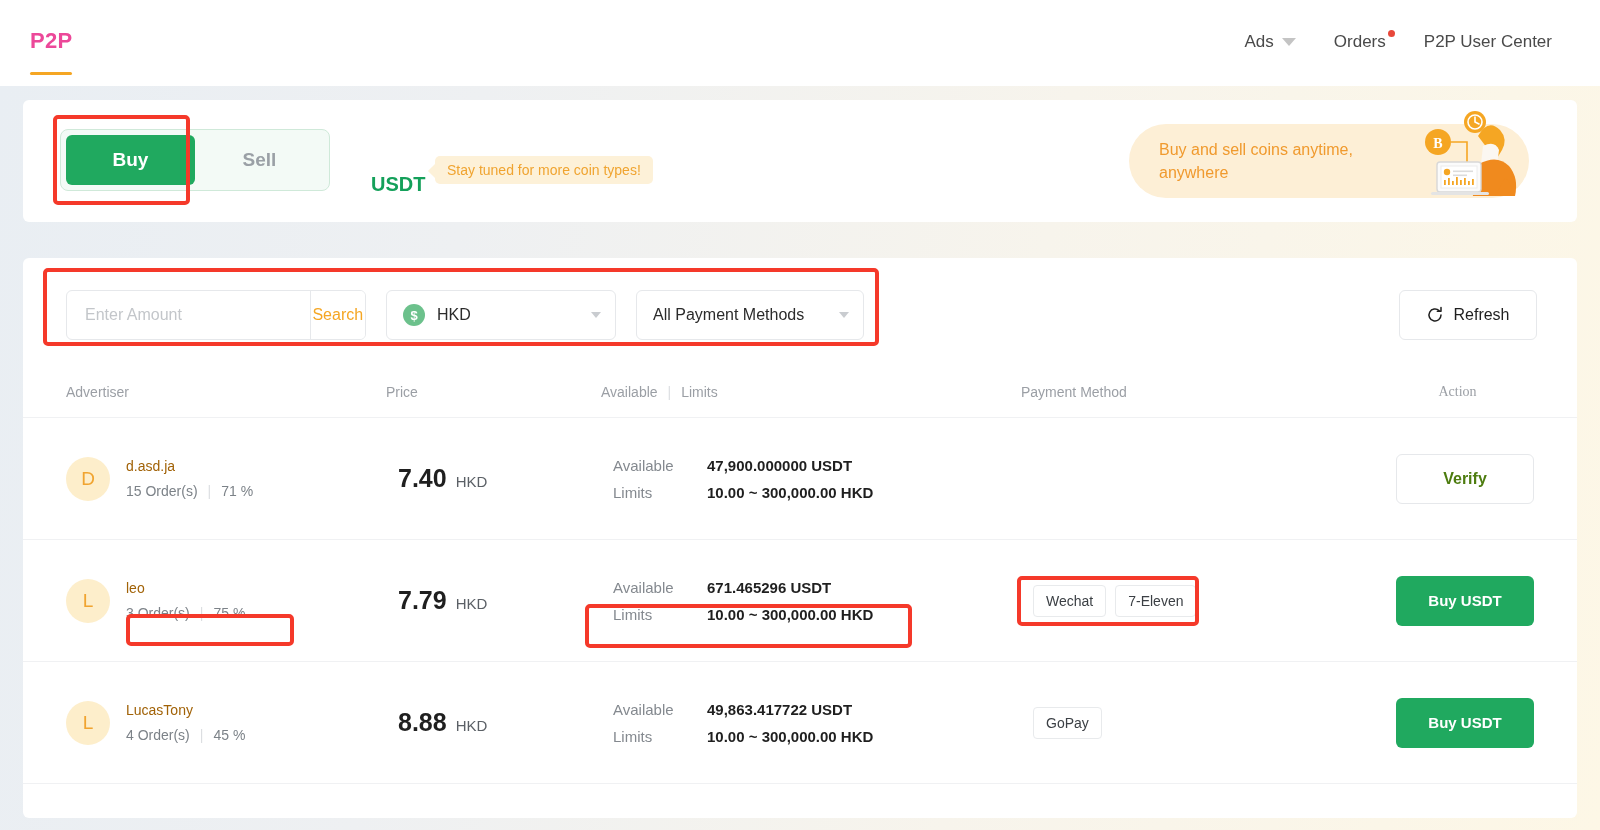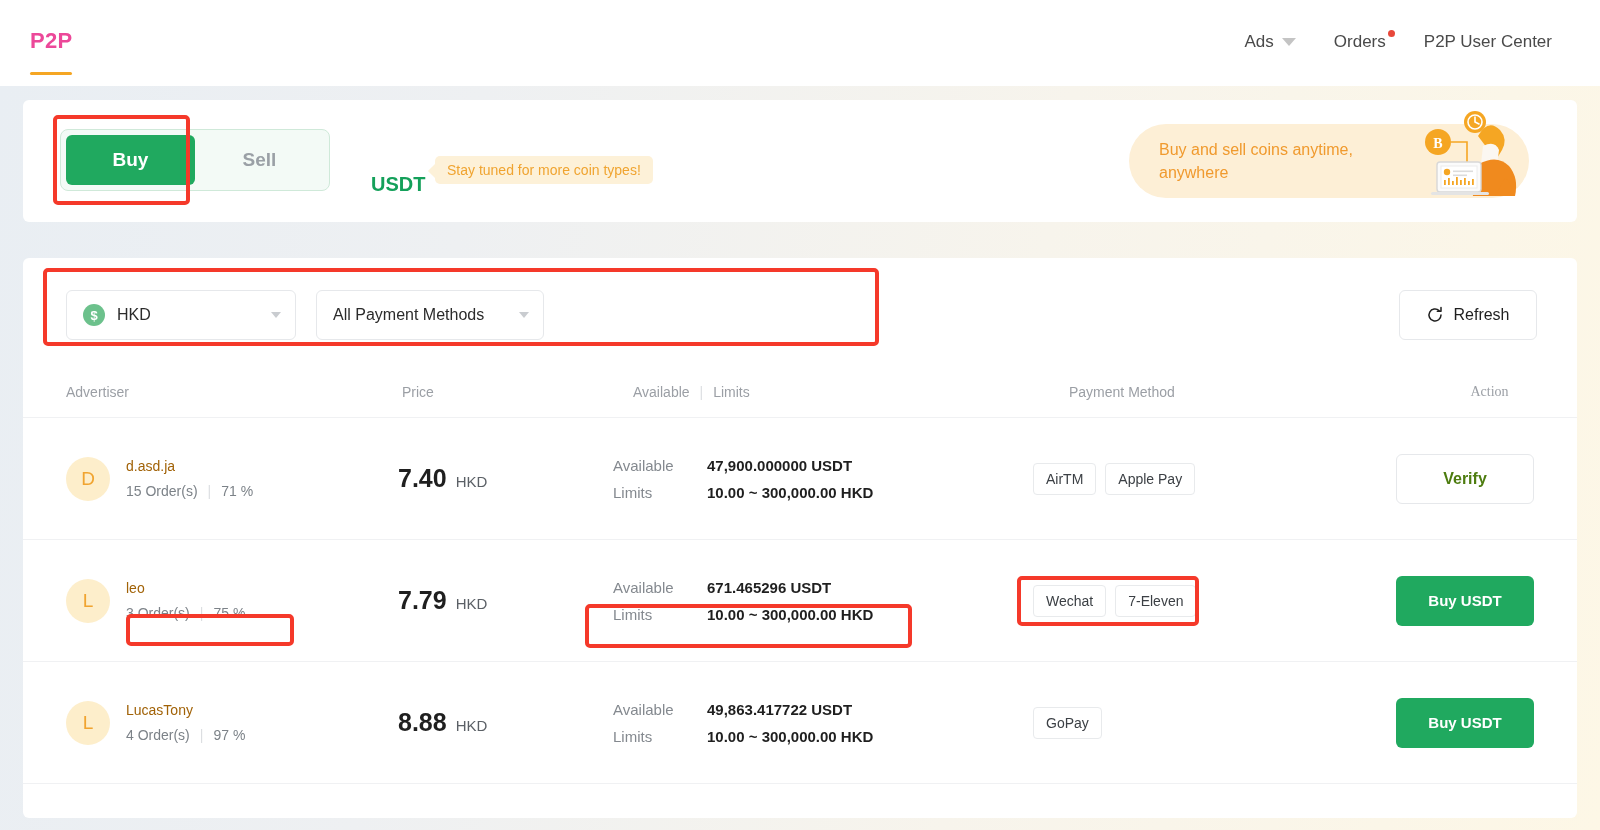--- a/index.html
+++ b/index.html
@@ -137,21 +137,20 @@
     display: flex; align-items: center; justify-content: center; gap: 9px;
     font-size: 16px; color: #1f1f1f; background: #fff; cursor: pointer;
   }
 
   
   .table { position: absolute; left: 0; top: 108px; width: 1554px; }
   .thead {
     display: flex; align-items: center; height: 52px;
     padding: 0 43px; color: #9b9fa5; font-size: 14px;
     border-bottom: 1px solid #f0f1f3;
-    gap: 16px;
   }
   .col-adv { width: 320px; }
   .col-price { width: 215px; }
   .col-avail { width: 420px; display: flex; align-items: center; gap: 10px; }
   .vsep { color: #dcdee1; }
   .col-pay { width: 360px; }
   .col-action { flex: 1; text-align: center; font-family: Liberation Serif, serif; }
 
   .trow {
     display: flex; align-items: center; height: 122px;
@@ -262,20 +261,25 @@
         </g>
         <rect x="56" y="86" width="58" height="3" rx="1.5" fill="#e4e4e4"></rect>
         <path d="M130 72 q10 8 4 18 l-14 0 z" fill="#f08a1e"></path>
       </svg>
     </div>
   </div>
 
   <div class="main-card">
 
     <div class="filters">
+      <div class="amount-box">
+        <input class="amount-input" type="text" placeholder="Enter Amount" style="">
+        <div class="amount-divider"></div>
+        <div class="search-btn">Search</div>
+      </div>
       <div class="select-box select-currency">
         <span class="coin-dot">$</span>
         <span class="select-value">HKD</span>
         <span class="caret-sm"></span>
       </div>
       <div class="select-box select-payment">
         <span class="select-value">All Payment Methods</span>
         <span class="caret-sm"></span>
       </div>
     </div>
@@ -320,24 +324,20 @@
     <div class="avail-cell">
       <div class="avail-line">
         <span class="avail-label">Available</span>
         <span class="avail-val">47,900.000000 USDT</span>
       </div>
       <div class="avail-line">
         <span class="avail-label">Limits</span>
         <span class="avail-val">10.00 ~ 300,000.00 HKD</span>
       </div>
     </div>
-    <div class="pay-cell">
-              <div class="pay-tag">AirTM</div>
-              <div class="pay-tag">Apple Pay</div>
-            </div>
     <div class="action-cell">
       <div class="btn-verify">Verify</div>
     </div>
           </div>
           <div class="trow">
     <div class="adv-cell">
       <div class="avatar">L</div>
       <div>
         <div class="adv-name">leo</div>
         <div class="adv-meta">
@@ -370,21 +370,21 @@
     </div>
           </div>
           <div class="trow">
     <div class="adv-cell">
       <div class="avatar">L</div>
       <div>
         <div class="adv-name">LucasTony</div>
         <div class="adv-meta">
           <span>4 Order(s)</span>
           <span class="vsep">|</span>
-          <span>97 %</span>
+          <span>45 %</span>
         </div>
       </div>
     </div>
     <div class="price-cell">
       <span class="price-num">8.88</span>
       <span class="price-cur">HKD</span>
     </div>
     <div class="avail-cell">
       <div class="avail-line">
         <span class="avail-label">Available</span>

